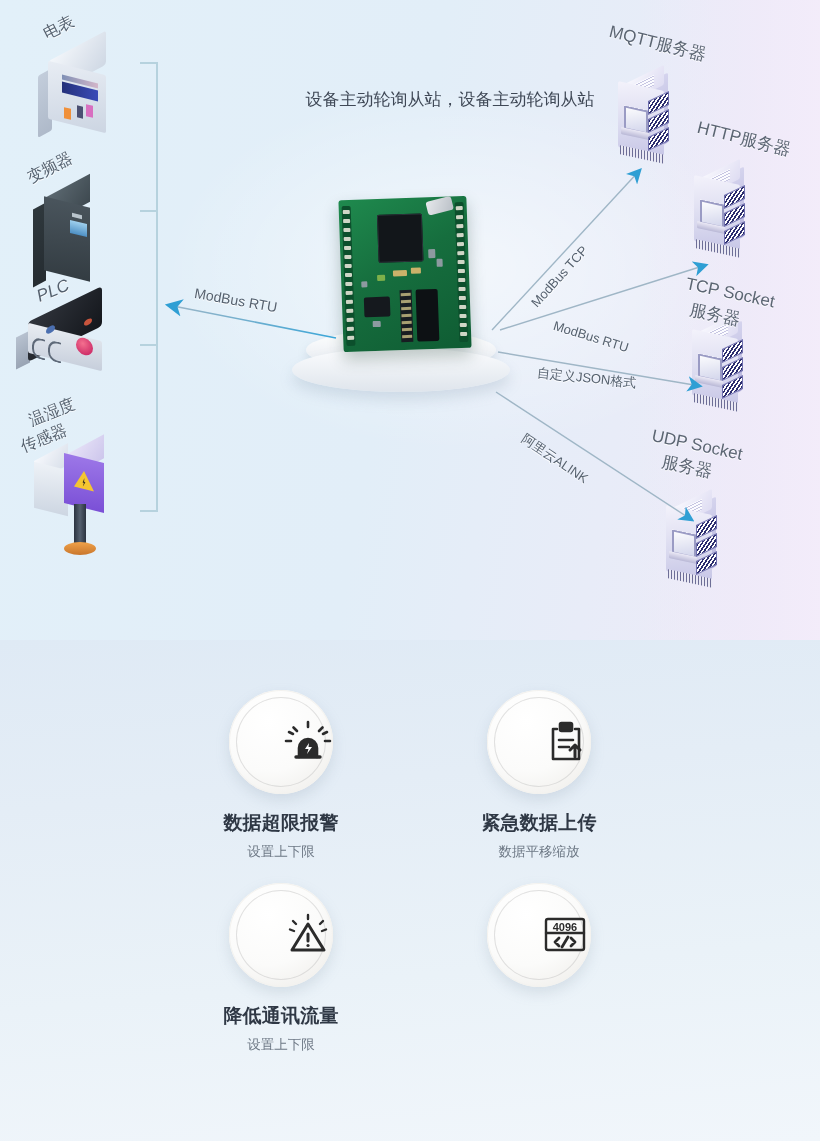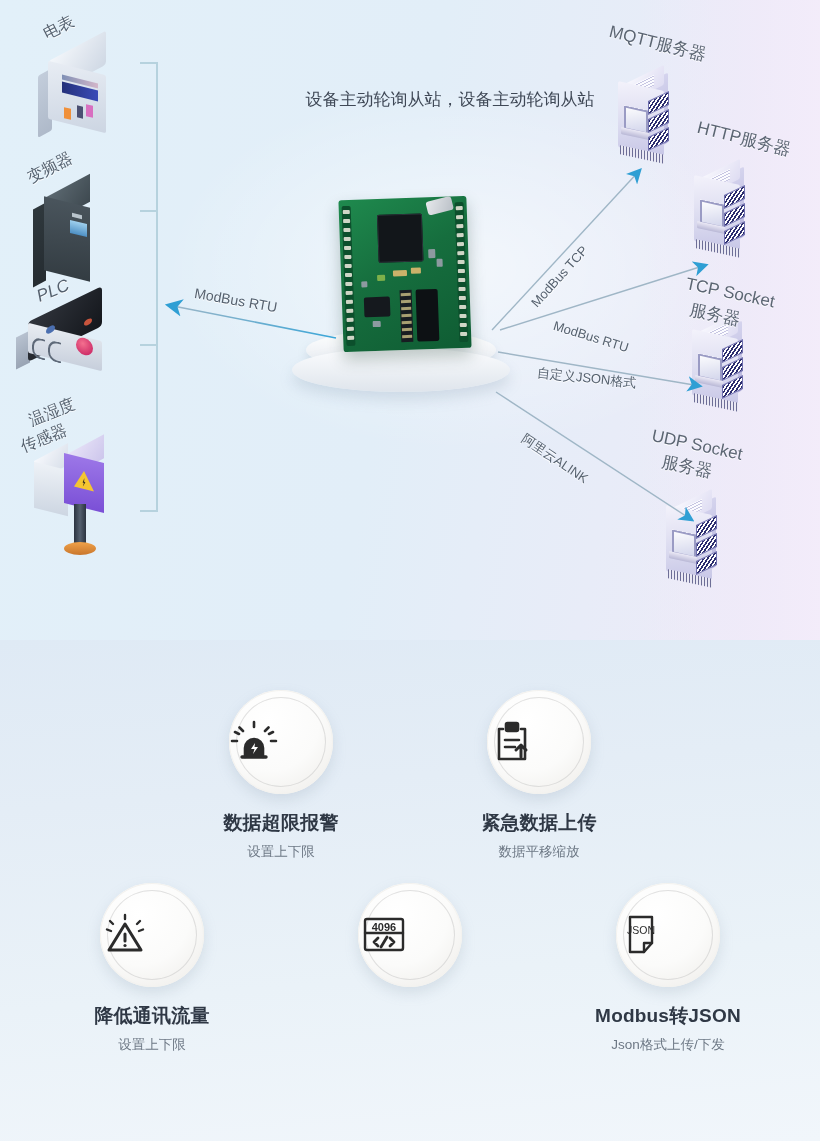--- a/index.html
+++ b/index.html
@@ -179,21 +179,21 @@
   .arrows{position:absolute;left:0;top:0;width:820px;height:660px;}
 
   
   .features{position:absolute;left:0;top:690px;width:820px;}
   .frow{display:flex;justify-content:center;gap:78px;margin-bottom:22px;}
   .fcell{width:180px;display:flex;flex-direction:column;align-items:center;}
   .fmedal{
     width:104px;height:104px;border-radius:50%;
     background:radial-gradient(circle at 38% 30%,#ffffff 0%,#fbfbfa 52%,#eceae6 100%);
     box-shadow:0 6px 14px rgba(130,150,170,.22), inset 0 0 0 1px #f3f2ef;
-    display:flex;align-items:center;justify-content:flex-start;position:relative;
+    display:flex;align-items:center;justify-content:flex-end;position:relative;
   }
   .fmedal::after{
     content:"";position:absolute;left:7px;top:7px;right:7px;bottom:7px;border-radius:50%;
     box-shadow:inset 0 0 0 1px rgba(190,190,190,.45);
   }
   .fmedal svg{position:relative;z-index:2;}
   .ftitle{margin-top:16px;font-size:19px;font-weight:bold;color:#2f3845;letter-spacing:.2px;white-space:nowrap;}
   .fsub{margin-top:7px;font-size:13.5px;color:#6d7885;white-space:nowrap;}
 </style>
 </head>
@@ -460,28 +460,17 @@
           <svg width="52" height="50" viewBox="0 0 52 50" fill="none" stroke="#2b2b2b" stroke-width="2.4" stroke-linejoin="round" stroke-linecap="round">
             <rect x="7" y="9" width="38" height="31" rx="2"></rect>
             <path d="M7 23 h38"></path>
             <text x="26" y="20.5" font-family="'Liberation Sans',sans-serif" font-size="11" font-weight="bold" text-anchor="middle" fill="#2b2b2b" stroke="none">4096</text>
             <path d="M20 28 l-4 4 4 4 M32 28 l4 4 -4 4 M29 27 l-6 10" stroke-width="2.8"></path>
           </svg>
         </div>
         <div class="fsub"></div>
       </div>
 
-      <div class="fcell">
-        <div class="fmedal">
-          <svg width="50" height="50" viewBox="0 0 50 50" fill="none" stroke="#2b2b2b" stroke-width="2.4" stroke-linejoin="round" stroke-linecap="round">
-            <path d="M14 7 h22 v26 l-8 9 H14 Z"></path>
-            <path d="M36 33 h-8 v9"></path>
-            <text x="25" y="24" font-family="'Liberation Sans',sans-serif" font-size="10.5" text-anchor="middle" fill="#2b2b2b" stroke="none">JSON</text>
-          </svg>
-        </div>
-        <div class="ftitle">Modbus转JSON</div>
-        <div class="fsub">Json格式上传/下发</div>
-      </div>
 
     </div>
   </div>
 
 </div>
 
 </body></html>

